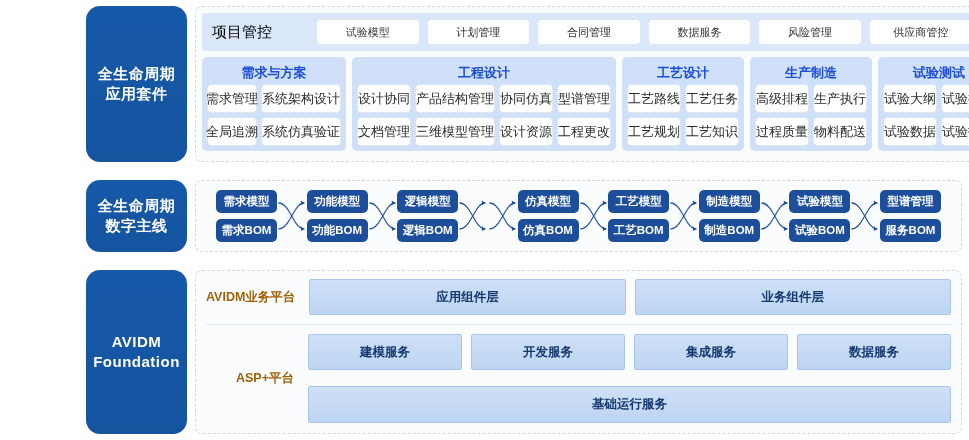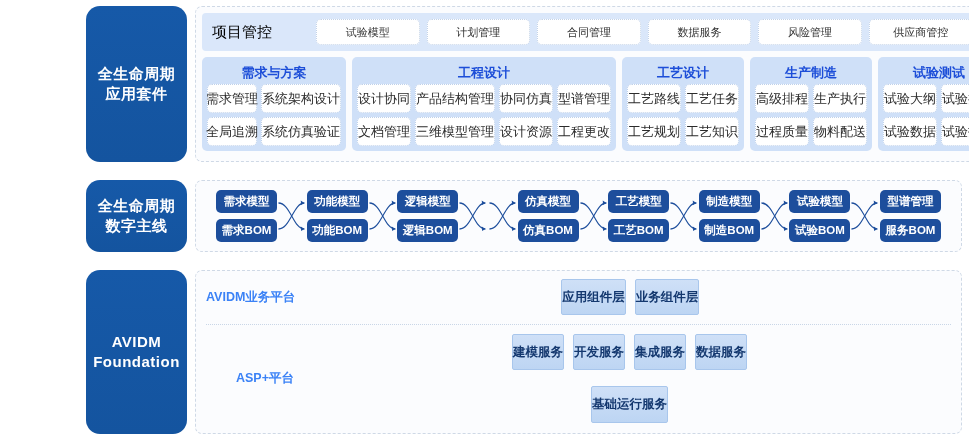--- a/index.html
+++ b/index.html
@@ -178,25 +178,25 @@
     margin-left: 8px; flex: 1 1 auto; padding: 8px 10px;
     display: flex; flex-direction: column;
   }
   .f-row { display: flex; align-items: center; }
   .f-label {
     flex: 0 0 102px;
     text-align: right;
     padding-right: 14px;
     font-size: 12.5px;
     font-weight: bold;
-    color: #3b82f6;
+    color: #a16207;
     box-sizing: border-box;
     white-space: nowrap;
   }
-  .f-content { flex: 1 1 auto; display: flex; flex-direction: column; gap: 5px; align-items: center; }
+  .f-content { flex: 1 1 auto; display: flex; flex-direction: column; gap: 5px; }
   .f-boxes { display: flex; gap: 9px; }
   .f-box {
     flex: 1 1 0;
     background: linear-gradient(180deg,#cfe0f7 0%,#bdd5f3 100%);
     border: 1px solid #a8c6ec;
     border-radius: 2px;
     height: 36px;
     display: flex;
     align-items: center;
     justify-content: center;

